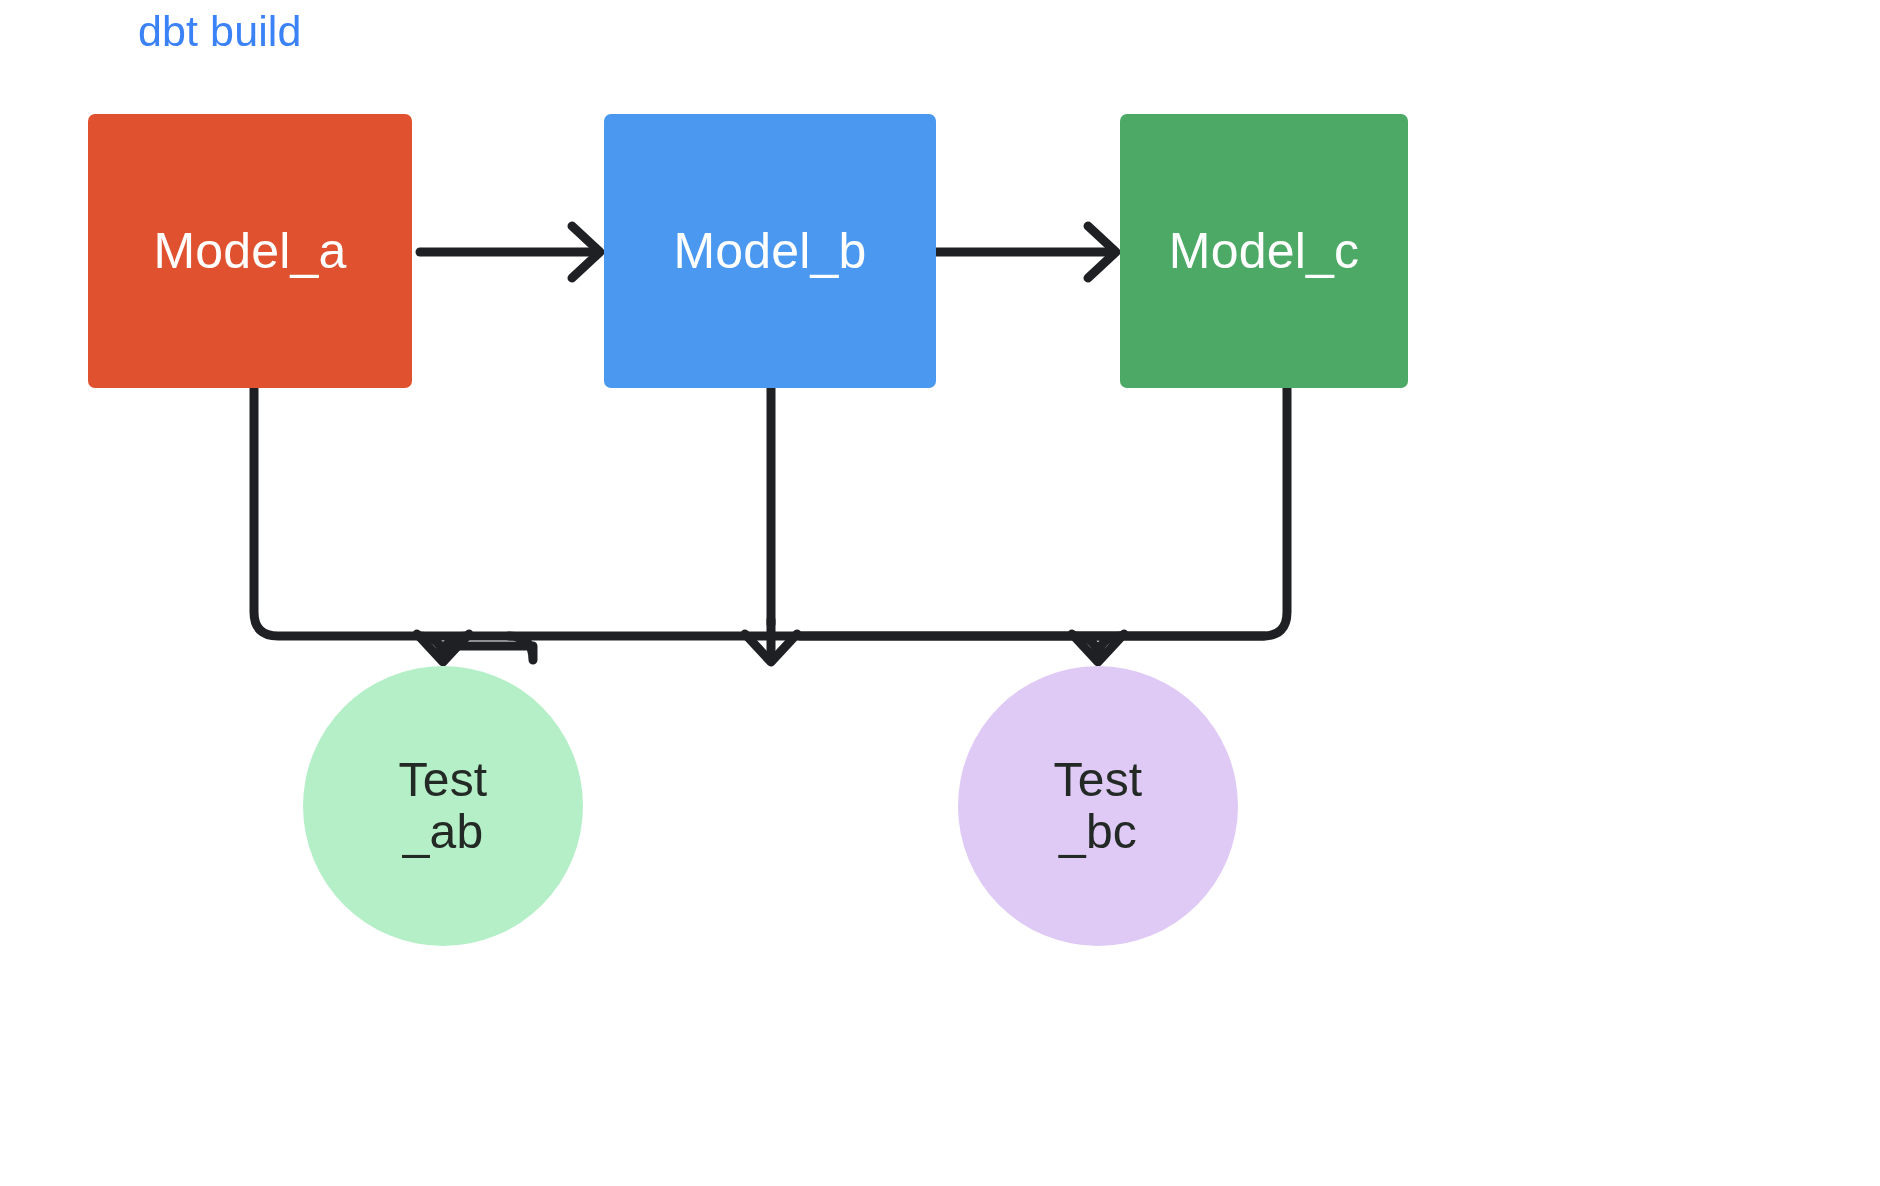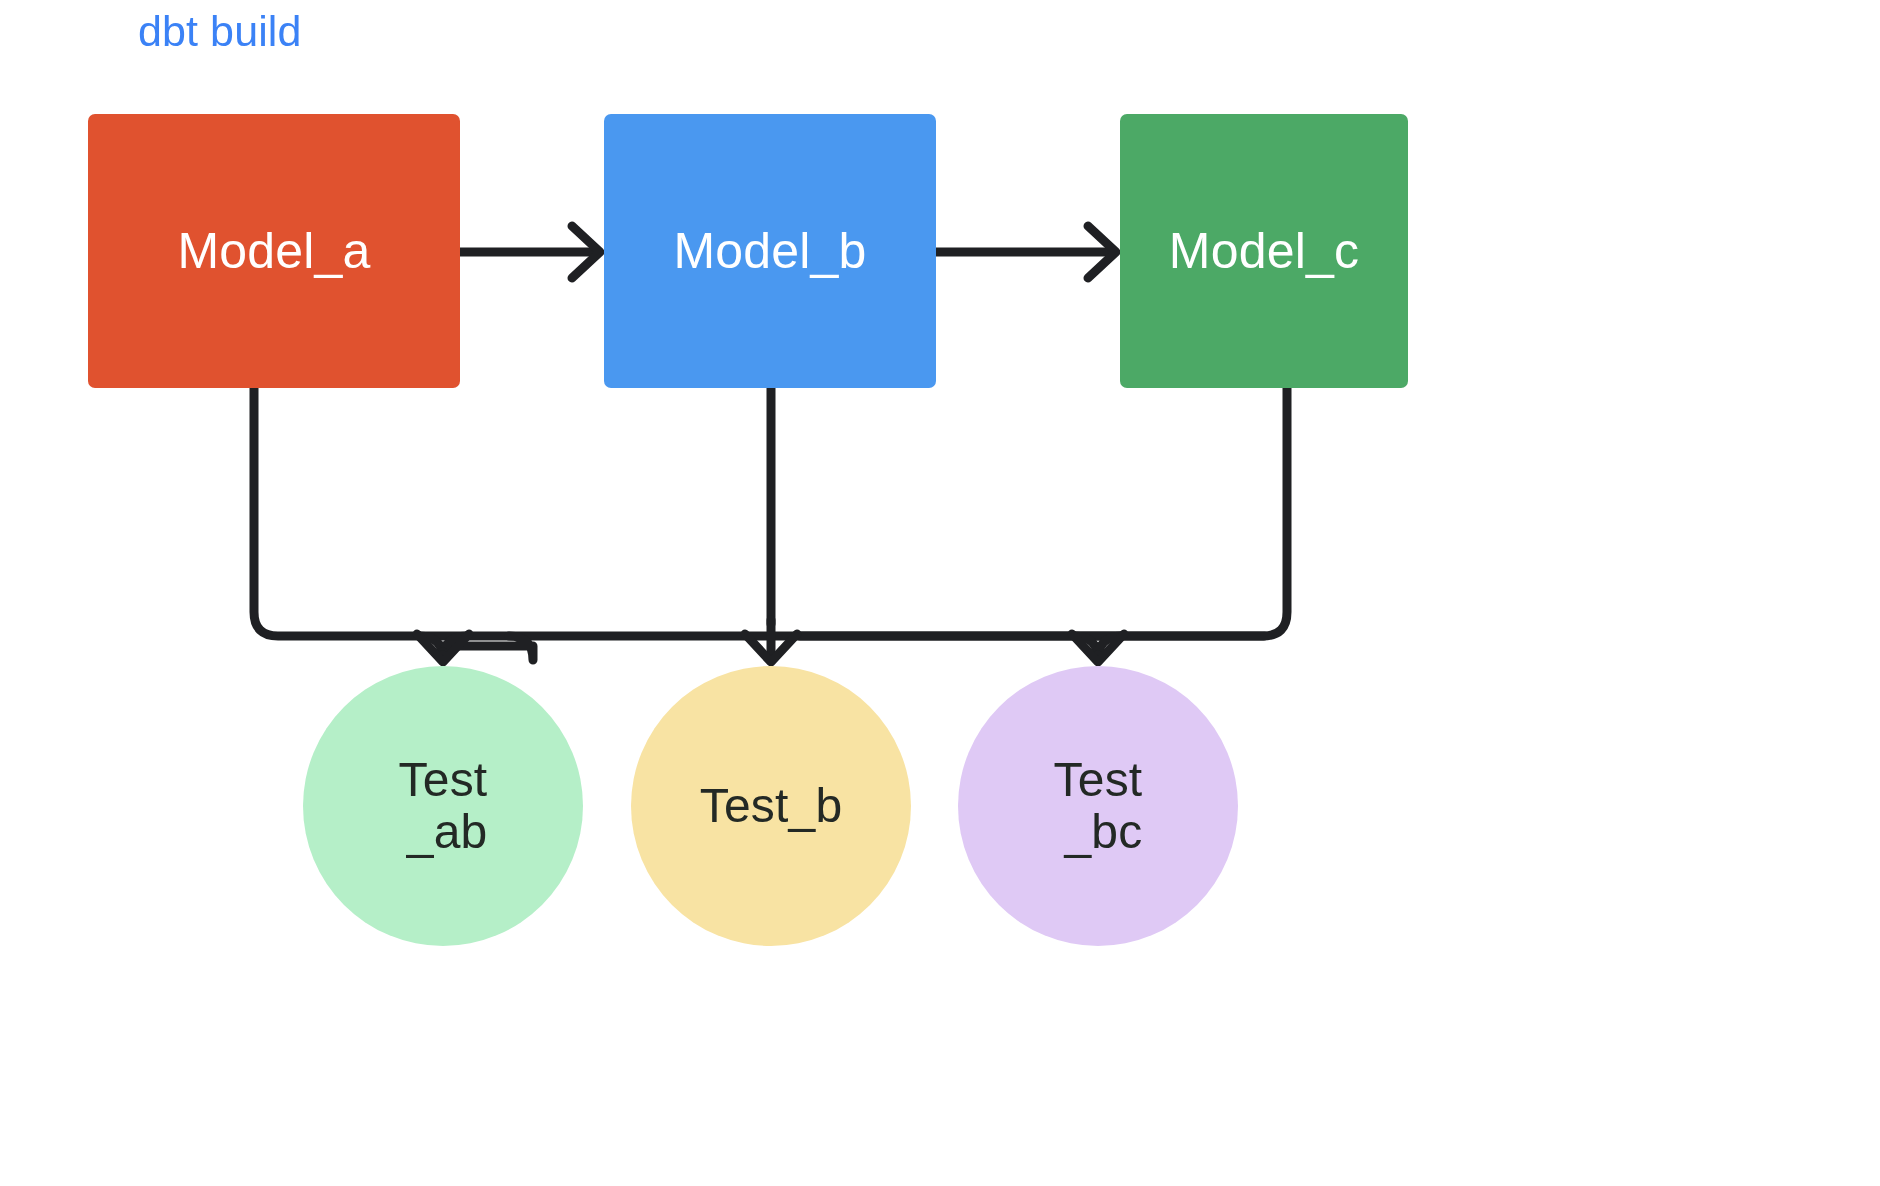--- a/index.html
+++ b/index.html
@@ -54,21 +54,21 @@
     position: absolute;
     border-radius: 50%;
     display: flex;
     align-items: center;
     justify-content: center;
     box-sizing: border-box;
   }
   .node-circle-label {
     font-size: 48px;
     color: #232925;
-    text-align: right;
+    text-align: center;
     line-height: 1.08;
     letter-spacing: 0.2px;
     white-space: pre-line;
   }
 </style>
 </head>
 <body>
 
 <div id="stage">
 
@@ -118,39 +118,36 @@
       <line x1="771" y1="620" x2="771" y2="660"></line>
       <polyline points="745,634 771,662 797,634"></polyline>
     </g>
 
     <g stroke="#1F2023" fill="none" stroke-width="9" stroke-linecap="round" stroke-linejoin="round">
       <line x1="1098" y1="655" x2="1098" y2="660"></line>
       <polyline points="1072,634 1098,662 1124,634"></polyline>
     </g>
   </svg>
 
-  <div class="node-box" style="left:88px; top:114px; width:372px; height:274px; background:#E0522F;">
+  <div class="node-box" style="left:88px; top:114px; width:324px; height:274px; background:#E0522F;">
     <span class="node-box-label">Model_a</span>
   </div>
 
   <div class="node-box" style="left:604px; top:114px; width:332px; height:274px; background:#4A98F0;">
     <span class="node-box-label">Model_b</span>
   </div>
 
   <div class="node-box" style="left:1120px; top:114px; width:288px; height:274px; background:#4CA966;">
     <span class="node-box-label">Model_c</span>
   </div>
 
   <div class="node-circle" style="left:303px; top:666px; width:280px; height:280px; background:#B5EFC8;">
     <span class="node-circle-label">Test
 _ab</span>
   </div>
 
-  <div class="node-circle" style="left:631px; top:666px; width:280px; height:280px; background:#F8E3A3;">
-    <span class="node-circle-label">Test_b</span>
-  </div>
 
   <div class="node-circle" style="left:958px; top:666px; width:280px; height:280px; background:#DFC9F5;">
     <span class="node-circle-label">Test
 _bc</span>
   </div>
 
 </div>
 
 </body></html>

